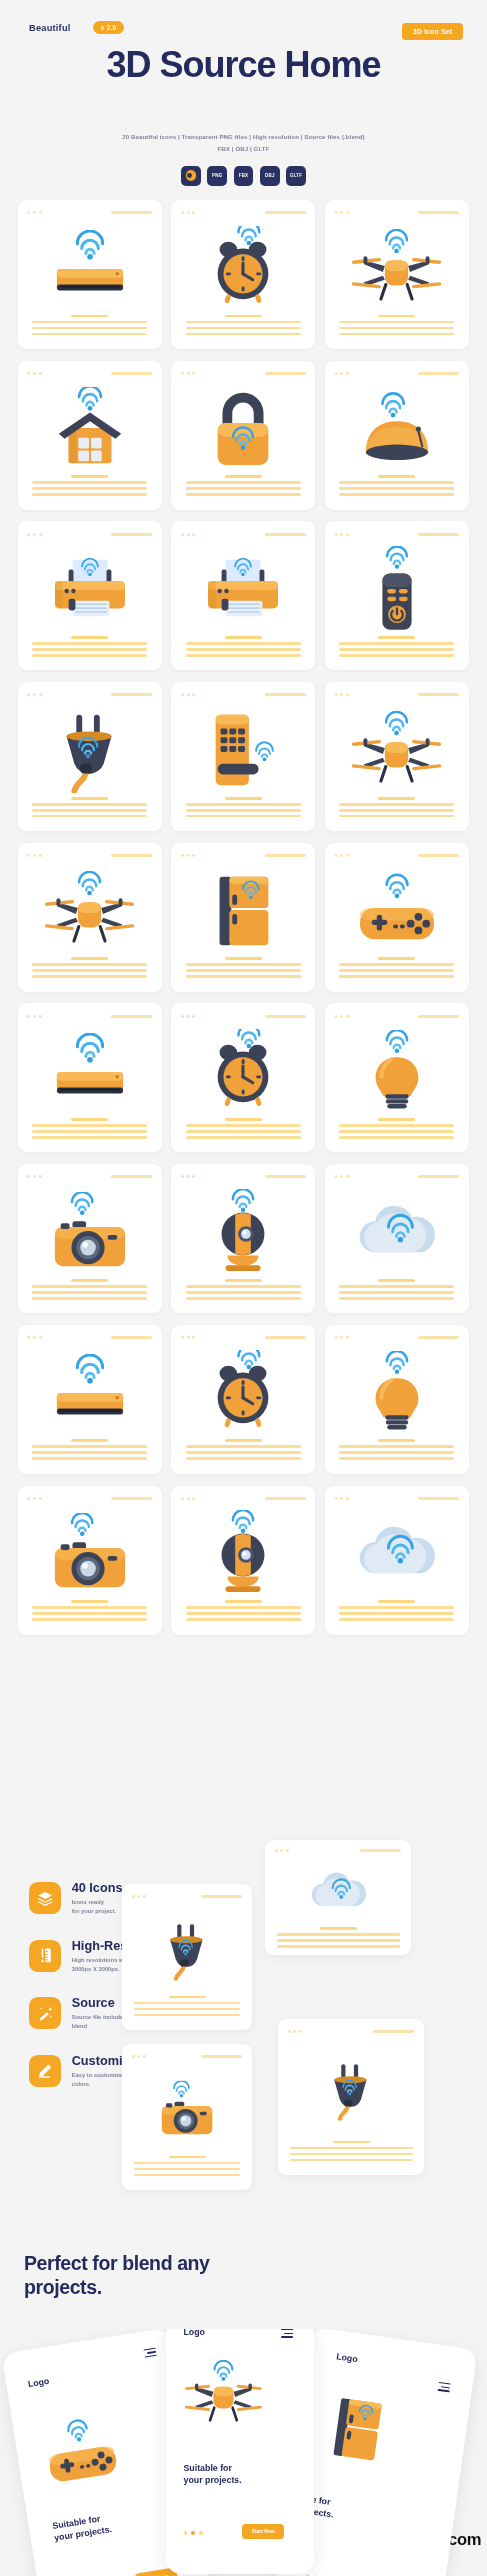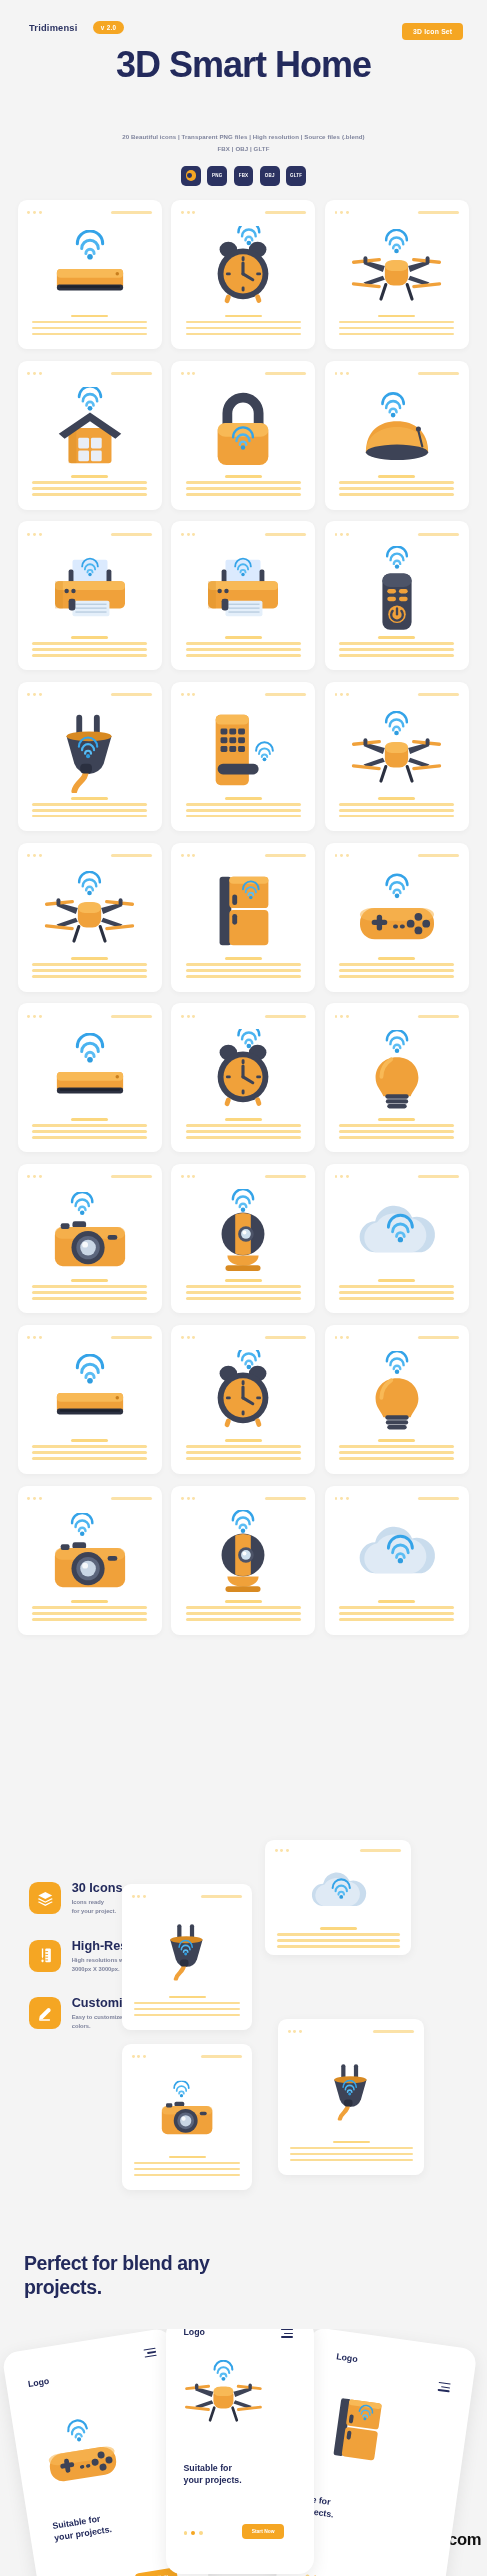--- a/index.html
+++ b/index.html
@@ -85,26 +85,26 @@
   .pdots b.on { background:#f5a623; }
   .pbtn { position:absolute; background:#f5a623; color:#fff; font-size:4.9px; font-weight:700;
           padding:4.9px 9.7px; border-radius:3.9px; }
 
   .wm { position:absolute; right:5.8px; top:2530px; font-size:16.6px; font-weight:700; color:#111; letter-spacing:-0.3px;}
 </style>
 </head>
 <body>
 
 <div class="topbar">
-  <div class="brand">Tridimensi</div>
+  <div class="brand">Beautiful</div>
   <div class="vbadge">v 2.0</div>
   <div class="setbadge">3D Icon Set</div>
 </div>
 
-<div class="title">3D Smart Home</div>
+<div class="title">3D Source Home</div>
 <div class="subline1">20 Beautiful icons  |  Transparent PNG files  |  High resolution  |  Source files (.blend)</div>
 <div class="subline2">FBX | OBJ | GLTF</div>
 
 <div class="fmtrow" id="fmtrow">
     <div class="fmt blender">
       <span class="bl"></span>
     </div>
     <div class="fmt">
       <span>PNG</span>
     </div>
@@ -996,21 +996,21 @@
 <div class="features" id="features">
     <div class="feat">
     <div class="fico">
         <svg width="16.6" height="16.6" viewBox="0 0 24 24">
           <path d="M12 3 L22 8 L12 13 L2 8 Z" fill="#fff"></path>
           <path d="M3 12 L12 16.5 L21 12 L23 13 L12 18.5 L1 13 Z" fill="#fff"></path>
           <path d="M3 16.5 L12 21 L21 16.5 L23 17.5 L12 23 L1 17.5 Z" fill="#fff"></path>
         </svg>
       </div>
     <div>
-      <div class="ftitle">30 Icons</div>
+      <div class="ftitle">40 Icons</div>
       <div class="fdesc">
         <span>Icons ready</span><br>
         <span>for your project.</span>
       </div>
     </div>
     </div>
     <div class="feat">
     <div class="fico">
         <svg width="16.6" height="16.6" viewBox="0 0 24 24">
           <rect x="12" y="2" width="8" height="20" rx="1.5" fill="#fff"></rect>
@@ -1020,20 +1020,37 @@
           <rect x="12" y="18" width="4" height="1.4" fill="#f5a623"></rect>
           <path d="M7 2 L9 2 L9 14 L8 17 L7 14 Z" fill="#fff"></path>
           <rect x="6.6" y="18" width="2.8" height="4" rx="1.2" fill="#fff"></rect>
         </svg>
       </div>
     <div>
       <div class="ftitle">High-Res</div>
       <div class="fdesc">
         <span>High resolutions with</span><br>
         <span>3000px X 3000px.</span>
+      </div>
+    </div>
+    </div>
+    <div class="feat">
+    <div class="fico">
+        <svg width="16.6" height="16.6" viewBox="0 0 24 24">
+          <rect x="3" y="15" width="15" height="4" rx="2" fill="#fff" transform="rotate(-42 10 17)"></rect>
+          <path d="M19 3 l.9 2.1 2.1.9 -2.1.9 -.9 2.1 -.9 -2.1 -2.1 -.9 2.1 -.9z" fill="#fff"></path>
+          <path d="M6 3 l.6 1.4 1.4.6 -1.4.6 -.6 1.4 -.6 -1.4 -1.4 -.6 1.4 -.6z" fill="#fff"></path>
+          <path d="M20 15 l.5 1.2 1.2.5 -1.2.5 -.5 1.2 -.5 -1.2 -1.2 -.5 1.2 -.5z" fill="#fff"></path>
+        </svg>
+      </div>
+    <div>
+      <div class="ftitle">Source</div>
+      <div class="fdesc">
+        <span>Source file include</span><br>
+        <span>blend</span>
       </div>
     </div>
     </div>
     <div class="feat">
     <div class="fico">
         <svg width="16.6" height="16.6" viewBox="0 0 24 24">
           <path d="M4 16 L15 5 a3 3 0 0 1 4.2 4.2 L8.2 20.2 L3 21.5 Z" fill="#fff"></path>
           <rect x="3" y="20.6" width="16" height="2.2" rx="1.1" fill="#fff"></rect>
         </svg>
       </div>

